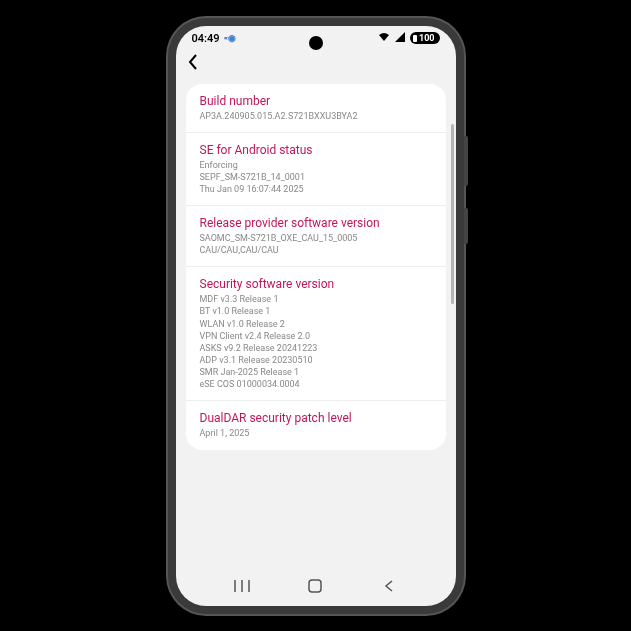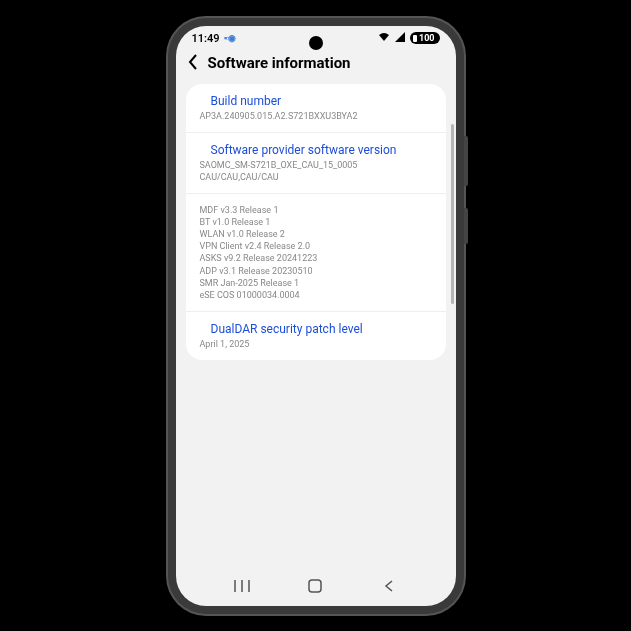--- a/index.html
+++ b/index.html
@@ -146,23 +146,22 @@
     .section {
       padding: 10px 14px;
       border-bottom: 1px solid #eee;
     }
     .section:last-child {
       border-bottom: none;
     }
     .section-title {
       font-size: 12px;
       font-weight: 400;
-      color: #1d4ed8;
+      color: #be185d;
       margin-bottom: 2px;
-      margin-left: 11px;
     }
     .section-value {
       font-size: 9px;
       color: #888;
       line-height: 1.35;
       white-space: pre-line;
     }
     .nav-bar {
       display: flex;
       justify-content: space-around;
@@ -182,21 +181,21 @@
 <body>
 
 <div class="phone-frame">
   <div class="side-button-1"></div>
   <div class="side-button-2"></div>
   <div class="screen">
     <div class="camera-notch"></div>
 
     <div class="status-bar">
       <div class="status-left">
-        <span>11:49</span>
+        <span>04:49</span>
         <span class="status-icons">▪▫◉</span>
       </div>
       <div class="status-right">
         <span>
           <svg width="12" height="10" viewBox="0 0 12 10">
               <path d="M6 9 L1 3 Q6 -1 11 3 Z" fill="#000"></path>
             </svg>
         </span>
         <span>
           <svg width="10" height="10" viewBox="0 0 10 10">
@@ -209,36 +208,42 @@
         </span>
       </div>
     </div>
 
     <div class="header">
       <span class="back-btn">
         <svg width="10" height="16" viewBox="0 0 10 16">
             <path d="M8 1 L2 8 L8 15" stroke="#000" stroke-width="2" fill="none"></path>
           </svg>
       </span>
-      <span class="header-title">Software information</span>
     </div>
 
     <div class="content">
       <div class="scrollbar"></div>
       <div class="card">
         <div class="section">
           <div class="section-title">Build number</div>
           <div class="section-value">AP3A.240905.015.A2.S721BXXU3BYA2</div>
         </div>
         <div class="section">
-          <div class="section-title">Software provider software version</div>
+          <div class="section-title">SE for Android status</div>
+          <div class="section-value">Enforcing
+SEPF_SM-S721B_14_0001
+Thu Jan 09 16:07:44 2025</div>
+        </div>
+        <div class="section">
+          <div class="section-title">Release provider software version</div>
           <div class="section-value">SAOMC_SM-S721B_OXE_CAU_15_0005
 CAU/CAU,CAU/CAU</div>
         </div>
         <div class="section">
+          <div class="section-title">Security software version</div>
           <div class="section-value">MDF v3.3 Release 1
 BT v1.0 Release 1
 WLAN v1.0 Release 2
 VPN Client v2.4 Release 2.0
 ASKS v9.2  Release 20241223
 ADP v3.1 Release 20230510
 SMR Jan-2025 Release 1
 eSE COS 01000034.0004</div>
         </div>
         <div class="section">

